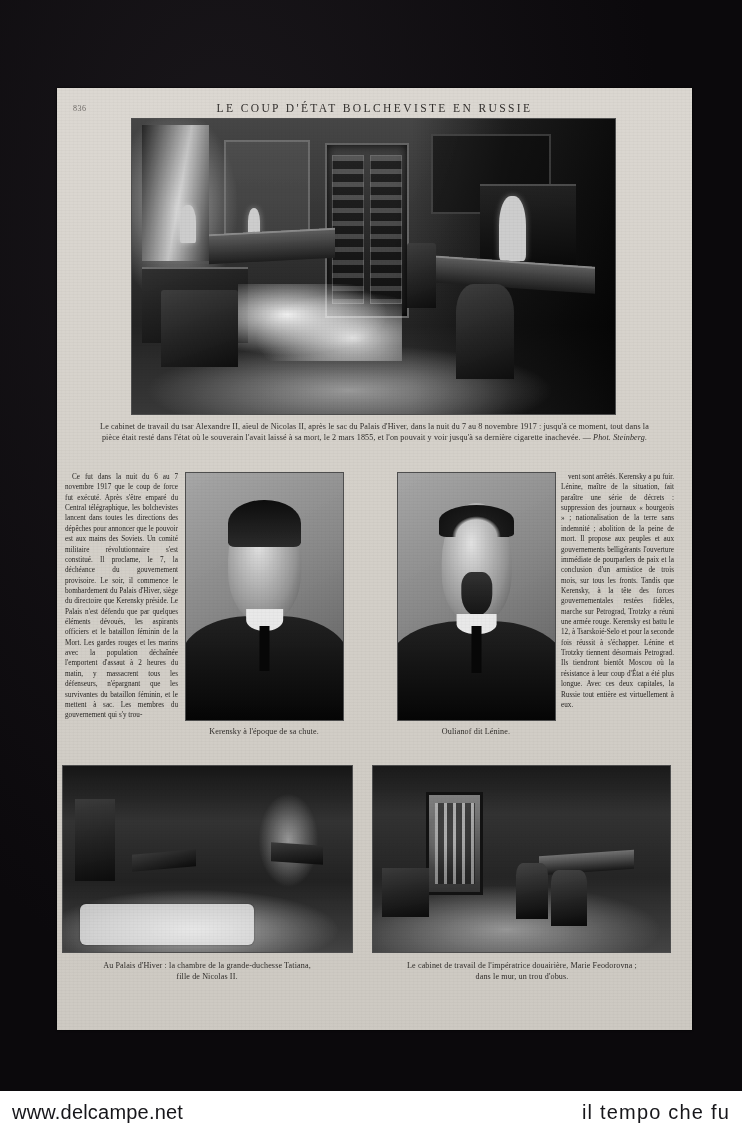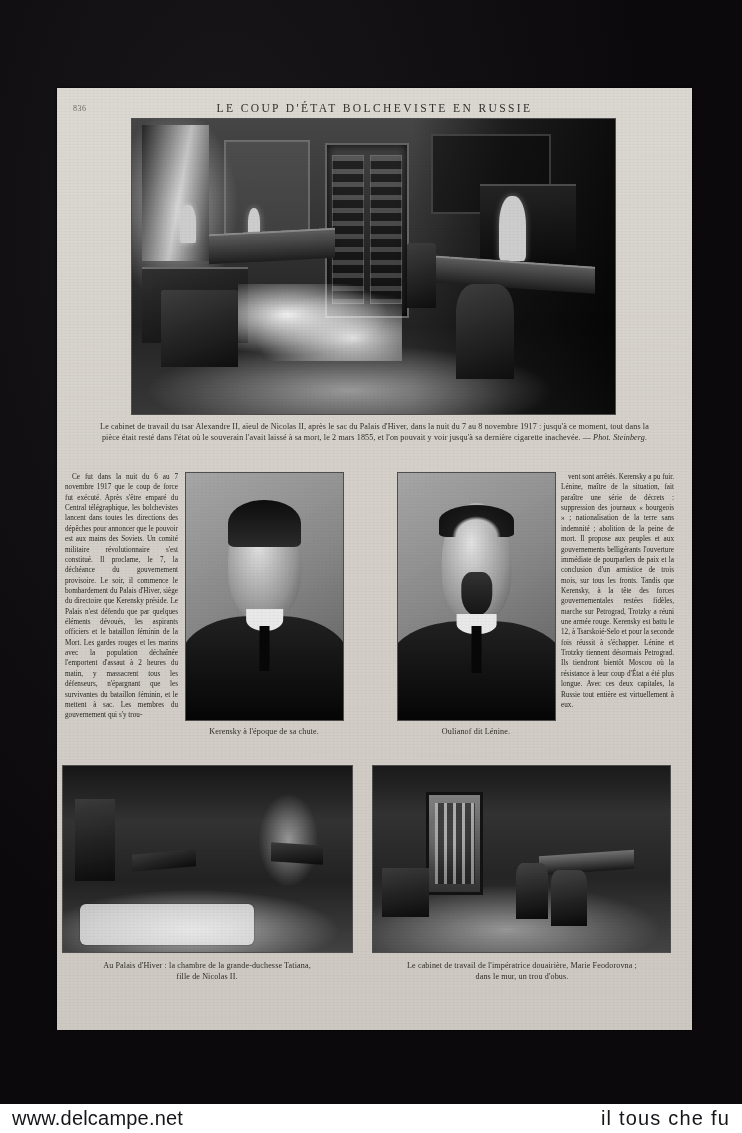--- a/index.html
+++ b/index.html
@@ -274,21 +274,21 @@
     -webkit-hyphens: auto;
     text-indent: 7px;
   }
   #col-left  { left: 8px;  top: 384px; height: 246px; }
   #col-right { left: 504px; top: 384px; height: 246px; }
 
   
   .watermark-bar {
     position: absolute;
     left: 0; right: 0; bottom: 0;
-    height: 29px;
+    height: 42px;
     background: #ffffff;
     display: flex;
     align-items: center;
     justify-content: space-between;
     padding: 0 12px;
     box-sizing: border-box;
   }
   .wm-text {
     font-family: "Liberation Sans", sans-serif;
     font-size: 20px;
@@ -386,14 +386,14 @@
     <div class="caption" id="cap-empress">
       <span>Le cabinet de travail de l'impératrice douairière, Marie Feodorovna ;</span><br>
       <span>dans le mur, un trou d'obus.</span>
     </div>
 
   </div>
 </div>
 
 <div class="watermark-bar">
   <div class="wm-text wm-left">www.delcampe.net</div>
-  <div class="wm-text wm-right">il tous che fu</div>
+  <div class="wm-text wm-right">il tempo che fu</div>
 </div>
 
 </body></html>

